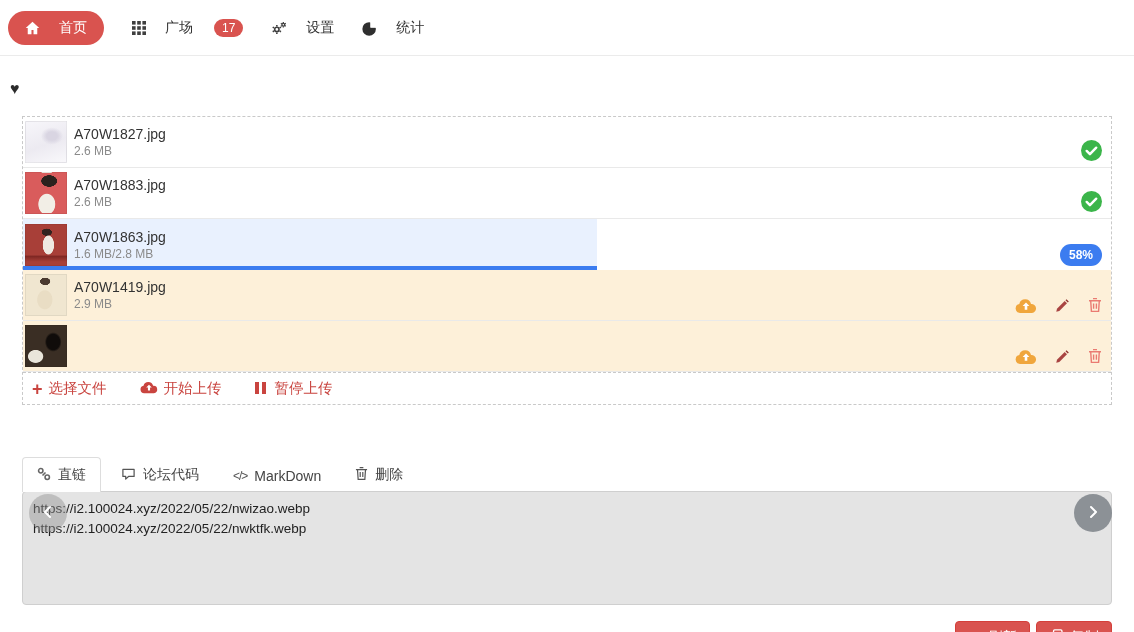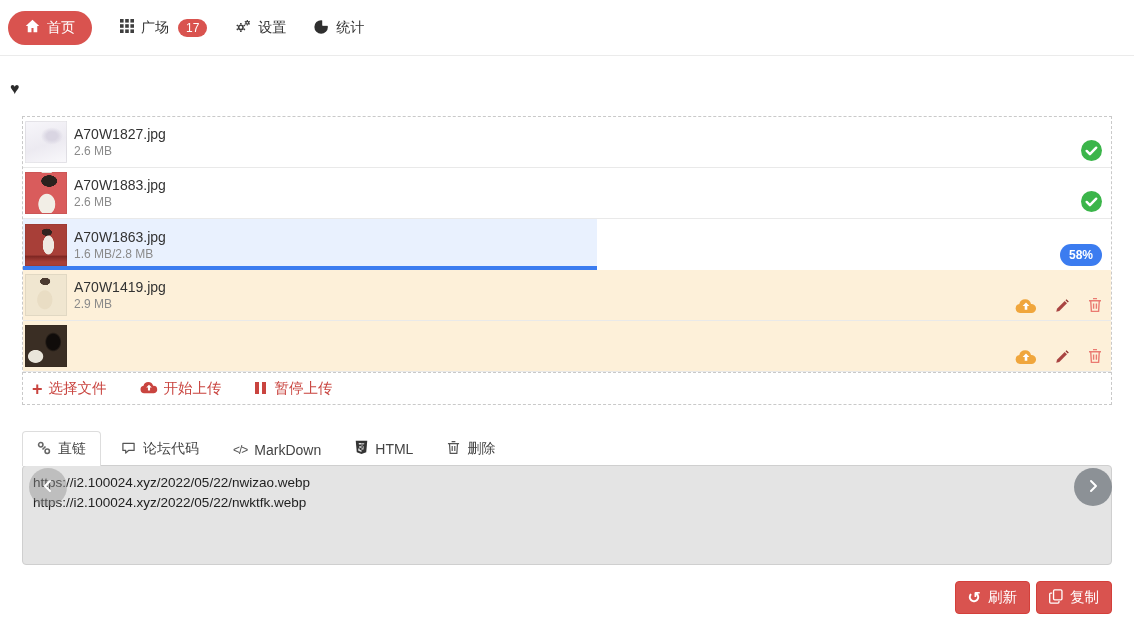--- a/index.html
+++ b/index.html
@@ -1,20 +1,20 @@
 <!DOCTYPE html>
 <html><head>
 <meta charset="utf-8">
 <style>
   * { margin:0; padding:0; box-sizing:border-box; }
   html,body { width:1134px; height:632px; background:#fff; font-family:"Liberation Sans","DejaVu Sans",sans-serif; color:#333; overflow:hidden; }
 
   
   .topnav { display:flex; align-items:center; gap:28px; padding:11px 10px 10px 8px; border-bottom:1px solid #ebebeb; }
-  .nav-item { display:flex; align-items:flex-start; gap:7px; font-size:14px; color:#333; cursor:pointer; }
+  .nav-item { display:flex; align-items:center; gap:19px; font-size:14px; color:#333; cursor:pointer; }
   .nav-item .nicon { display:inline-flex; }
   .nav-pill { background:#d9534f; color:#fff; border-radius:18px; padding:8px 17px; }
   .nav-badge { background:#d9534f; color:#fff; font-size:12px; border-radius:10px; padding:2px 8px; margin-left:2px; }
 
   
   .tagline { display:flex; align-items:center; gap:9px; margin:25px 0 0 10px; font-size:15px; color:#333; }
   .heart { font-size:16px; color:#2b2b2b; line-height:1; }
 
   
   .list { margin:19px 22px 0 22px; border:1px dashed #c9c9c9; }
@@ -44,27 +44,27 @@
   .ltoolbar { display:flex; align-items:center; height:32px; border-top:1px dashed #c9c9c9; padding:0 9px; background:#fff; }
   .tbtn { display:flex; align-items:center; gap:6px; color:#c9443f; font-size:14.5px; background:none; border:none; cursor:pointer; margin-right:33px; font-family:inherit; }
   .pause-bars i { display:inline-block; width:4px; height:12px; background:#c9443f; margin-right:3px; }
   .plus { font-size:18px; font-weight:bold; line-height:1; }
   .statusbar { margin-left:auto; font-size:14px; color:#737373; }
   .statusbar b { color:#3c3c3c; }
   .statusbar .red { color:#d9534f; font-weight:bold; }
 
   
   .tabs { display:flex; align-items:flex-end; margin:26px 22px 0 22px; position:relative; z-index:2; }
-  .tab { display:flex; align-items:center; gap:7px; font-size:14px; color:#444; padding:8px 14px; cursor:pointer; }
+  .tab { display:flex; align-items:center; gap:7px; font-size:14px; color:#444; padding:8px 14px; cursor:pointer;margin-top:26px; }
   .tab-active { background:#fff; border:1px solid #ddd; border-bottom:none; border-radius:4px 4px 0 0; }
   .tab + .tab { margin-left:6px; }
   .codeglyph { font-size:12px; color:#555; letter-spacing:-1px; }
 
   
-  .output { position:relative; margin:16px 22px; height:100px; background:#e4e4e4; border:1px solid #cfcfcf; border-radius:4px; margin-top:-1px; z-index:1; }
+  .output { position:relative; margin:16px 22px; height:114px; background:#e4e4e4; border:1px solid #cfcfcf; border-radius:4px; margin-top:-1px; z-index:1; }
   .output-text { padding:7px 10px; font-size:13.5px; line-height:20px; color:#222; white-space:pre-line; }
   .nav-circle { position:absolute; top:2px; width:38px; height:38px; border-radius:50%; display:flex; align-items:center; justify-content:center; border:none; cursor:pointer; }
   .nav-circle-left { left:6px; background:rgba(145,145,145,.45); z-index:0; }
   .nav-circle-right { right:-1px; background:rgba(125,130,136,.85); z-index:3; }
 
   
   .footer { display:flex; justify-content:flex-end; gap:6px; margin:14px 22px 0 0; }
   .rbtn { display:flex; align-items:center; gap:7px; background:#d9534f; border:1px solid #d43f3a; color:#fff; font-size:14.5px; padding:6px 12px; border-radius:4px; cursor:pointer; font-family:inherit; }
   .refresh-glyph { font-size:16px; font-weight:bold; line-height:1; }
 </style>
@@ -263,30 +263,20 @@
         </svg>
     </span>
     <span>论坛代码</span>
   </div>
   <div class="tab">
     <span class="codeglyph">&lt;/&gt;</span>
     <span>MarkDown</span>
   </div>
   <div class="tab">
     <span>
-      <svg width="13" height="15" viewBox="0 0 14 16">
-          <path d="M.8.8h12.4l-1.1 12.4L7 14.9l-5.1-1.7z" fill="#333"></path>
-          <path d="M7 3.2H4l.2 1.7H7v1.7H4.4l.2 1.8H7v2.5l-1.9-.6-.1-1.2H3.4l.2 2.5L7 12.8z" fill="#fff" opacity=".85"></path>
-          <path d="M7 3.2h3l-.2 1.7H7v1.7h2.6l-.3 3.5-2.3.7V8.4h1.4l.1-1.8z" fill="#fff" opacity=".6"></path>
-        </svg>
-    </span>
-    <span>HTML</span>
-  </div>
-  <div class="tab">
-    <span>
       <svg width="13" height="15" viewBox="0 0 14 16" fill="none" stroke="#555" stroke-width="1.3">
           <path d="M1 3.8h12M5 1.6h4M2.7 3.8l.7 10.6h7.2l.7-10.6M5.6 6.4v5.4M8.4 6.4v5.4"></path>
         </svg>
     </span>
     <span>删除</span>
   </div>
 </div>
 
 <div class="output">
   <div class="output-text">https://i2.100024.xyz/2022/05/22/nwizao.webp

